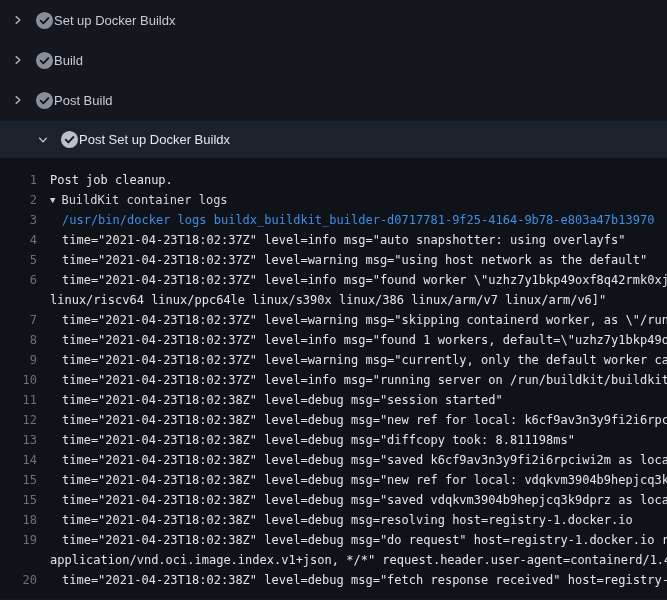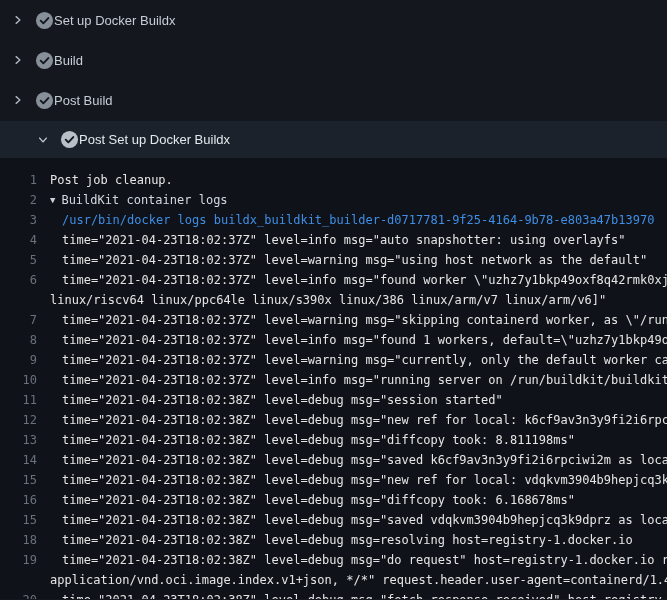--- a/index.html
+++ b/index.html
@@ -121,20 +121,19 @@
       <div class="log-row"><span class="lnum"></span><span class="log-text">linux/riscv64 linux/ppc64le linux/s390x linux/386 linux/arm/v7 linux/arm/v6]"</span></div>
       <div class="log-row indent1"><span class="lnum">7</span><span class="log-text">time="2021-04-23T18:02:37Z" level=warning msg="skipping containerd worker, as \"/run</span></div>
       <div class="log-row indent1"><span class="lnum">8</span><span class="log-text">time="2021-04-23T18:02:37Z" level=info msg="found 1 workers, default=\"uzhz7y1bkp49ox</span></div>
       <div class="log-row indent1"><span class="lnum">9</span><span class="log-text">time="2021-04-23T18:02:37Z" level=warning msg="currently, only the default worker can</span></div>
       <div class="log-row indent1"><span class="lnum">10</span><span class="log-text">time="2021-04-23T18:02:37Z" level=info msg="running server on /run/buildkit/buildkitd</span></div>
       <div class="log-row indent1"><span class="lnum">11</span><span class="log-text">time="2021-04-23T18:02:38Z" level=debug msg="session started"</span></div>
       <div class="log-row indent1"><span class="lnum">12</span><span class="log-text">time="2021-04-23T18:02:38Z" level=debug msg="new ref for local: k6cf9av3n3y9fi2i6rpci</span></div>
       <div class="log-row indent1"><span class="lnum">13</span><span class="log-text">time="2021-04-23T18:02:38Z" level=debug msg="diffcopy took: 8.811198ms"</span></div>
       <div class="log-row indent1"><span class="lnum">14</span><span class="log-text">time="2021-04-23T18:02:38Z" level=debug msg="saved k6cf9av3n3y9fi2i6rpciwi2m as local</span></div>
       <div class="log-row indent1"><span class="lnum">15</span><span class="log-text">time="2021-04-23T18:02:38Z" level=debug msg="new ref for local: vdqkvm3904b9hepjcq3k9</span></div>
-      <div class="log-row indent1"><span class="lnum">16</span><span class="log-text">time="2021-04-23T18:02:38Z" level=debug msg="diffcopy took: 6.168678ms"</span></div>
       <div class="log-row indent1"><span class="lnum">15</span><span class="log-text">time="2021-04-23T18:02:38Z" level=debug msg="saved vdqkvm3904b9hepjcq3k9dprz as local</span></div>
       <div class="log-row indent1"><span class="lnum">18</span><span class="log-text">time="2021-04-23T18:02:38Z" level=debug msg=resolving host=registry-1.docker.io</span></div>
       <div class="log-row indent1"><span class="lnum">19</span><span class="log-text">time="2021-04-23T18:02:38Z" level=debug msg="do request" host=registry-1.docker.io re</span></div>
       <div class="log-row"><span class="lnum"></span><span class="log-text">application/vnd.oci.image.index.v1+json, */*" request.header.user-agent=containerd/1.4</span></div>
       <div class="log-row indent1"><span class="lnum">20</span><span class="log-text">time="2021-04-23T18:02:38Z" level=debug msg="fetch response received" host=registry-1</span></div>
     </div>
 </div>
 
 </body></html>

